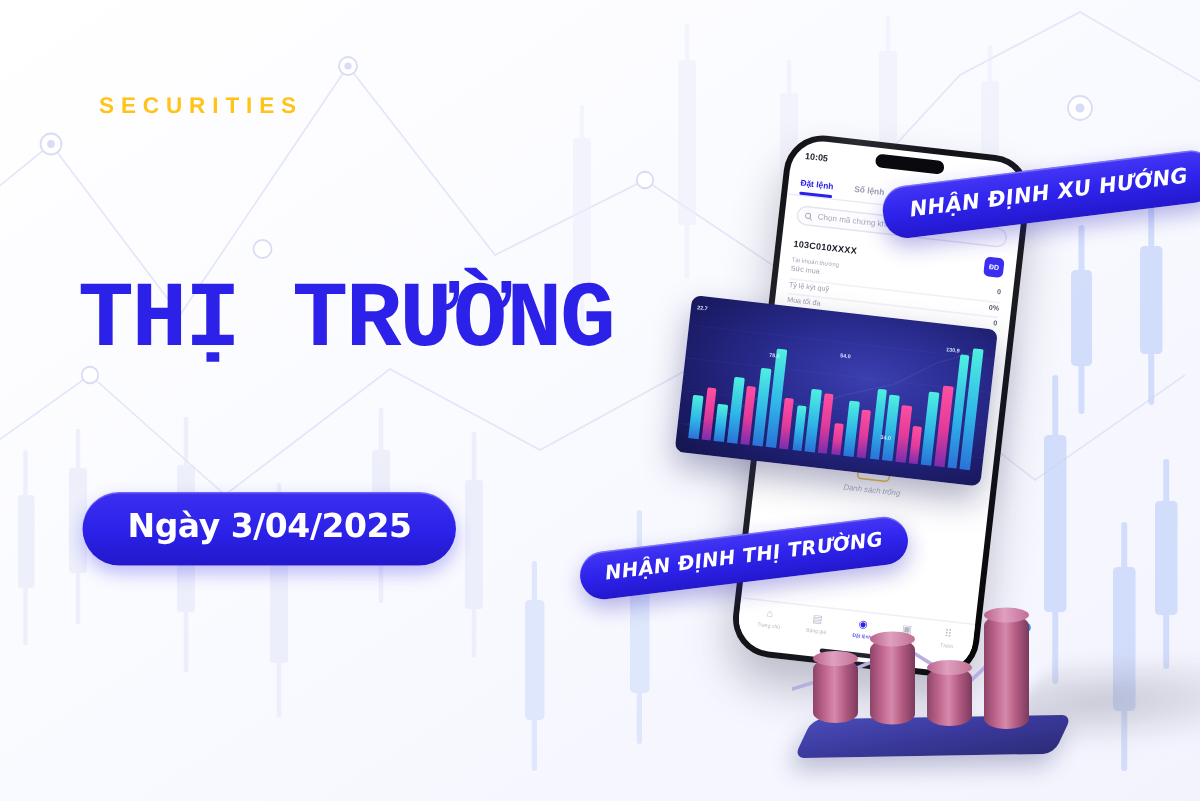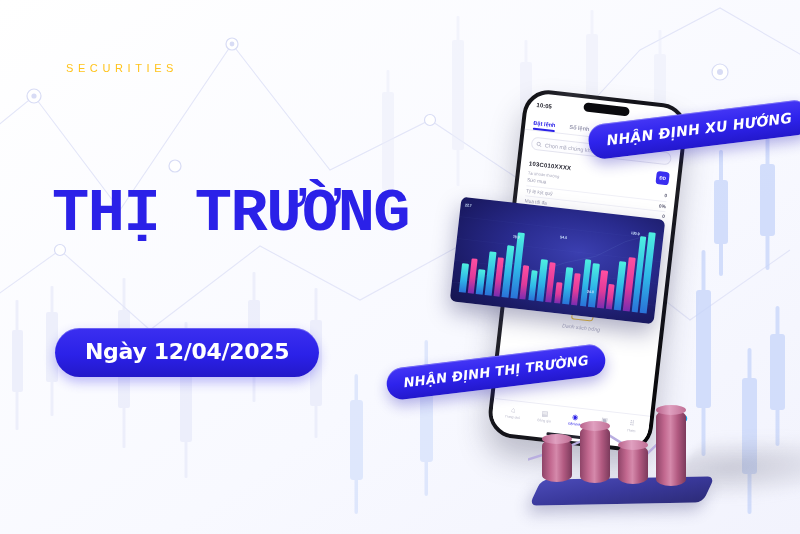--- a/index.html
+++ b/index.html
@@ -17,21 +17,21 @@
 
   
   .logo-block { position:absolute; left:62px; top:58px; }
   .logo-mark {
     font-family:"DejaVu Sans", sans-serif;
     font-size:58px; font-weight:bold; letter-spacing:-1px;
     color:#2B21E8; line-height:1; display:block;
   }
   .logo-sub {
     display:block; margin-top:4px; margin-left:4px;
-    font-size:11px; font-weight:normal; letter-spacing:4.6px;
+    font-size:15px; font-weight:bold; letter-spacing:4.6px;
     color:#FFC31A;
   }
 
   
   .headline { position:absolute; left:52px; top:178px; width:430px; }
   .headline-line {
     font-family:"DejaVu Sans", sans-serif;
     font-weight:bold;
     font-size:62px; line-height:68px; letter-spacing:-1.5px;
     color:#2B21E8; white-space:nowrap;
@@ -271,21 +271,21 @@
   </svg>
 
   <div class="logo-block">
     <span class="logo-sub">SECURITIES</span>
   </div>
 
   <div class="headline">
     <div class="headline-line l2">THỊ TRƯỜNG</div>
   </div>
 
-  <div class="date-pill">Ngày 12/04/2025</div>
+  <div class="date-pill">Ngày 3/04/2025</div>
 
   <div class="callout" id="callout-trend">NHẬN ĐỊNH XU HƯỚNG</div>
   <div class="callout" id="callout-market">NHẬN ĐỊNH THỊ TRƯỜNG</div>
 
   <div class="phone-wrap">
     <div class="phone-body">
       <div class="phone-screen">
         <div class="notch"></div>
 
         <div class="status-bar">

